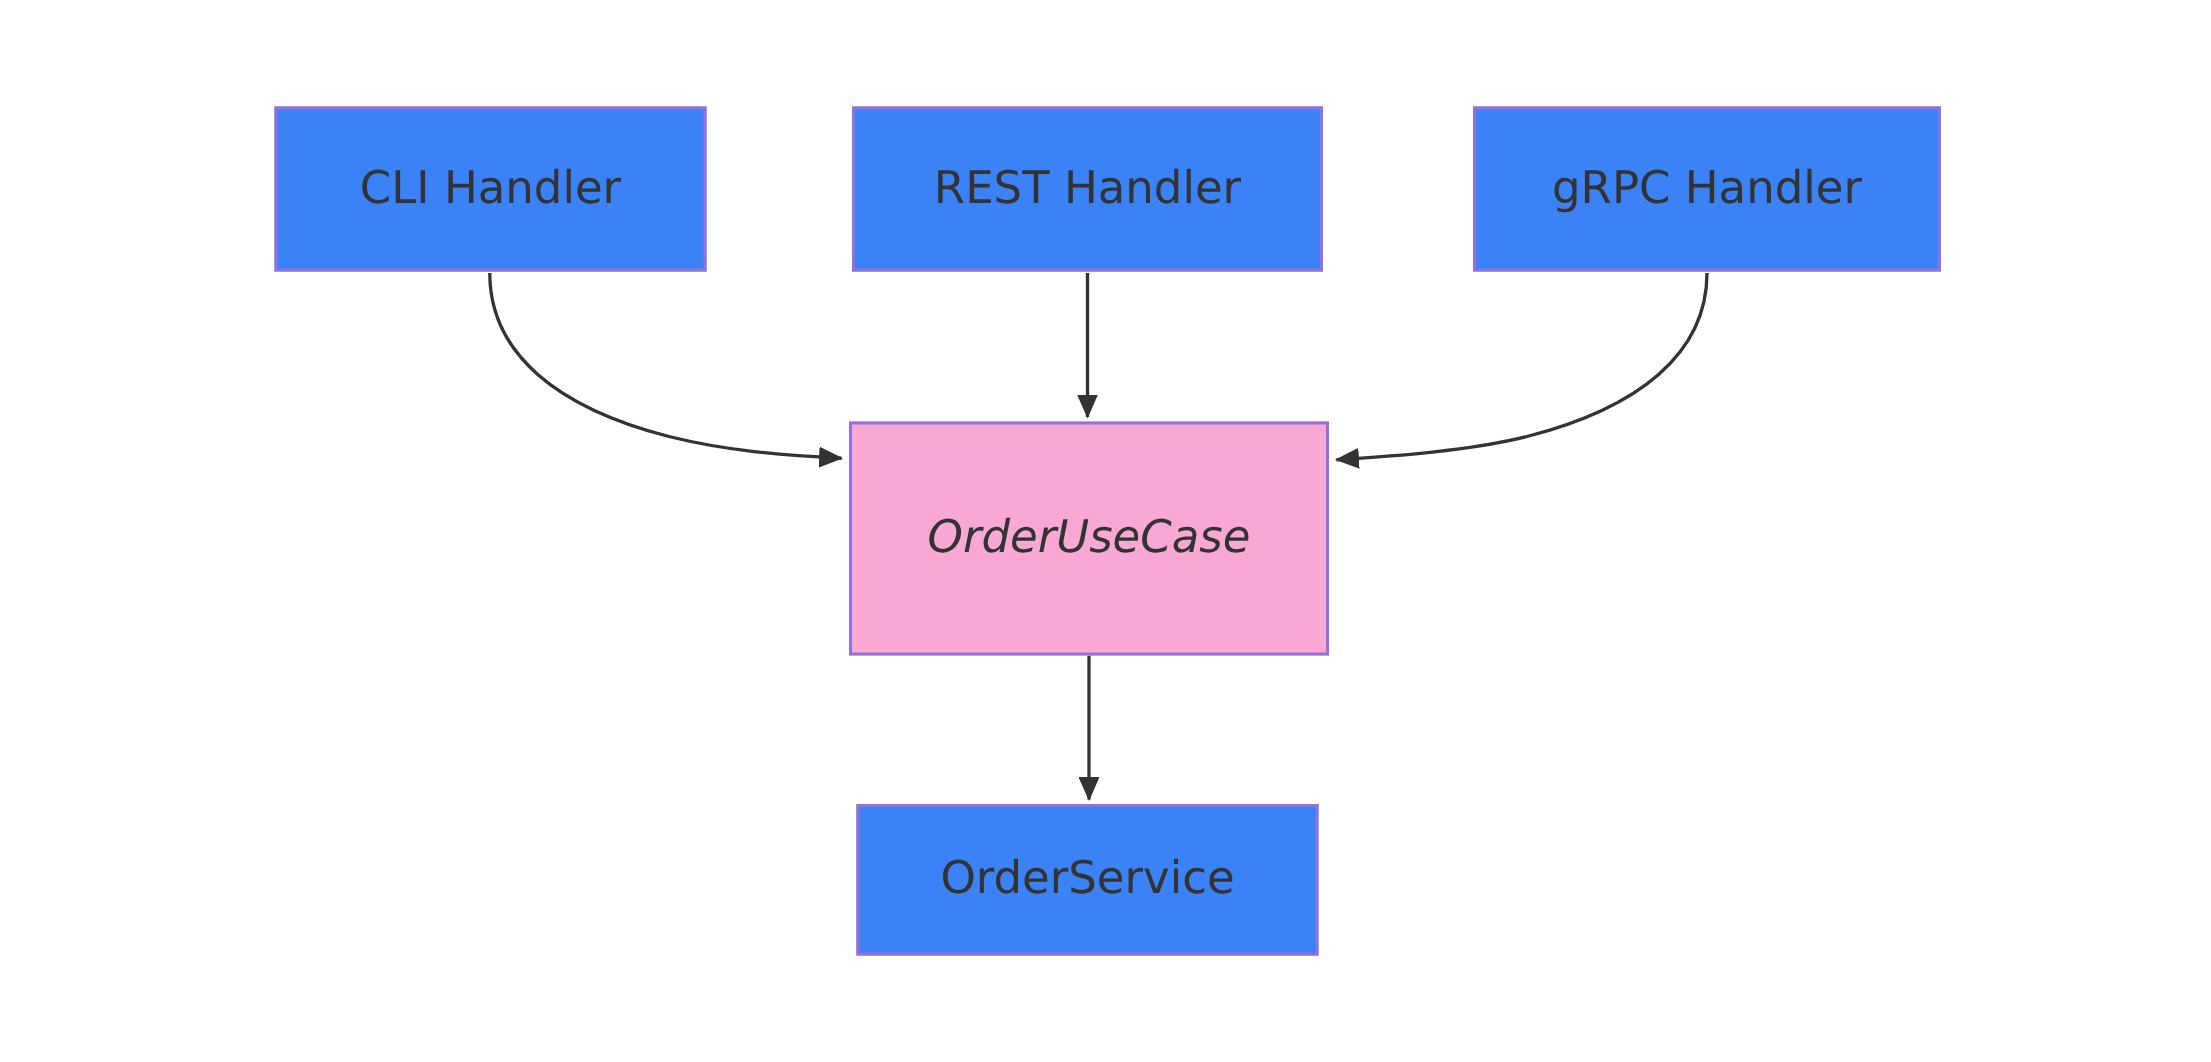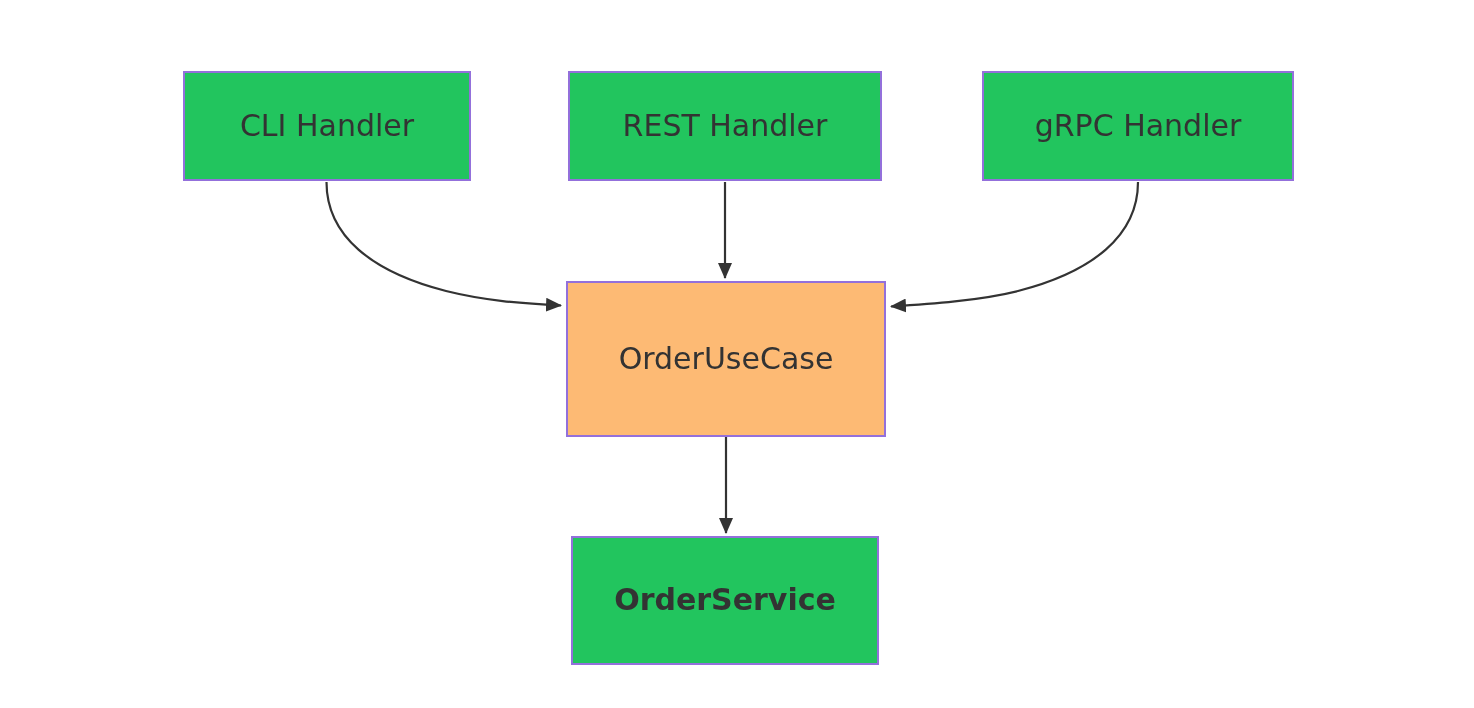--- a/index.html
+++ b/index.html
@@ -24,40 +24,41 @@
     pointer-events: none;
   }
   .edge {
     fill: none;
     stroke: #333333;
     stroke-width: 2.2px;
   }
   .node {
     position: absolute;
     box-sizing: border-box;
-    background: #22c55e;
+    background: #3b82f6;
     border: 2.5px solid #9370DB;
     color: #333333;
     font-size: 30px;
     display: flex;
     flex-direction: column;
     align-items: center;
     justify-content: center;
     text-align: center;
     line-height: 1.55;
   }
   .node.highlight {
-    background: #fdba74;
+    background: #f9a8d4;
     border-color: #9370DB;
+    font-style: italic;
   }
   .node-cli     { left: 183px;  top: 71px;  width: 288px; height: 110px; }
   .node-rest    { left: 568px;  top: 71px;  width: 314px; height: 110px; }
   .node-grpc    { left: 982px;  top: 71px;  width: 312px; height: 110px; }
   .node-usecase { left: 566px;  top: 281px; width: 320px; height: 156px; }
-  .node-service { left: 571px;  top: 536px; width: 308px; height: 129px; font-weight: bold; }
+  .node-service { left: 571px;  top: 536px; width: 308px; height: 101px; }
 </style>
 </head>
 <body>
 
 <div class="canvas">
 
   <svg class="edges" viewBox="0 0 1474 708" xmlns="http://www.w3.org/2000/svg">
     <defs>
       <marker id="arrowhead" markerUnits="userSpaceOnUse" markerWidth="16" markerHeight="14" viewBox="0 0 16 14" refX="15" refY="7" orient="auto">
         <path d="M0,0 L16,7 L0,14 Z" fill="#333333"></path>

